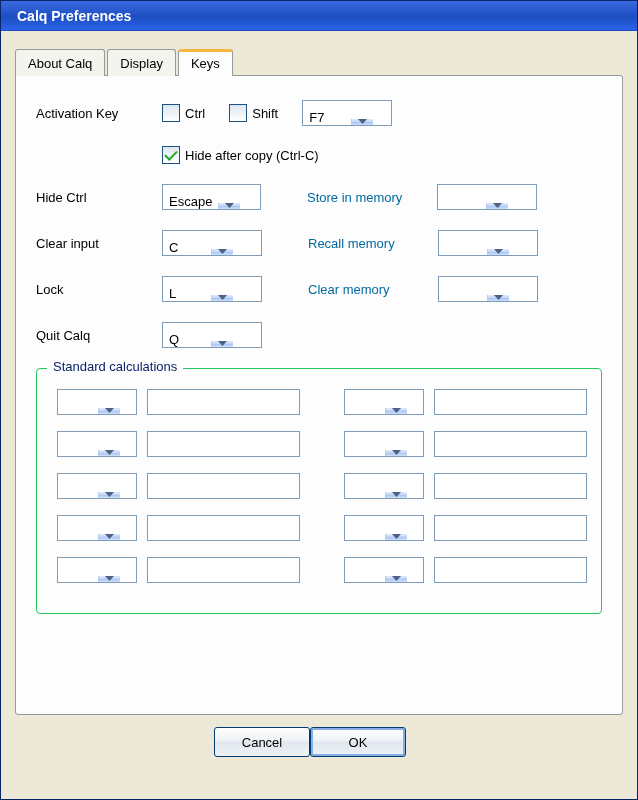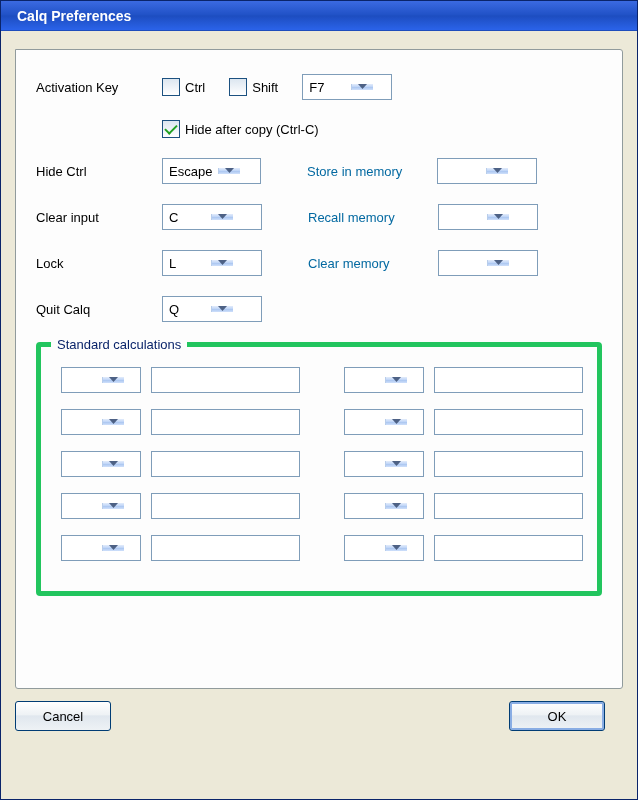--- a/index.html
+++ b/index.html
@@ -97,21 +97,21 @@
 .checkbox.checked::after {
   content: "";
   width: 10px;
   height: 5px;
   border-left: 2px solid #21a121;
   border-bottom: 2px solid #21a121;
   transform: rotate(-45deg) translate(1px,-1px);
 }
 .combo {
   display: inline-flex;
-  align-items: center;
+  align-items: flex-end;
   border: 1px solid #7f9db9;
   background: #fff;
   height: 26px;
 }
 .combo-input {
   padding: 0 6px;
   display: flex;
   align-items: center;
   min-width: 48px;
   font-size: 13px;
@@ -129,21 +129,21 @@
 .textfield {
   border: 1px solid #7f9db9;
   background: #fff;
   height: 26px;
   padding: 0 6px;
   display: flex;
   align-items: center;
   font-size: 13px;
 }
 .fieldset {
-  border: 5px solid #22c55e;
+  border: 1px solid #22c55e;
   border-radius: 4px;
   margin-top: 10px;
   padding: 20px 14px 14px 20px;
   position: relative;
   text-decoration: underline;
 }
 .fieldset-legend {
   position: absolute;
   top: -10px;
   left: 10px;
@@ -160,21 +160,21 @@
 .calc-row {
   display: flex;
   gap: 10px;
   margin-bottom: 16px;
 }
 .calc-row .combo { width: 80px; }
 .calc-row .combo .combo-input { min-width: 40px; }
 .calc-row .textfield { flex: 1; }
 .footer {
   display: flex;
-  justify-content: space-between;
+  justify-content: center;
   padding: 12px 18px 8px 0;
   gap: 0;
 }
 .btn {
   min-width: 96px;
   height: 30px;
   border: 1px solid #003c74;
   border-radius: 3px;
   background: linear-gradient(to bottom, #fff, #eef2f5 45%, #e0e7ee 50%, #eef2f5);
   display: flex;
@@ -190,20 +190,25 @@
 </head>
 <body>
 
 <div class="window">
   <div class="titlebar">
     <span>Calq Preferences</span>
   </div>
 
   <div class="content">
 
+    <div class="tabs-header">
+      <div class="tab">About Calq</div>
+      <div class="tab">Display</div>
+      <div class="tab active">Keys</div>
+    </div>
 
     <div class="tab-pane">
 
       <div class="row">
         <div class="label">Activation Key</div>
 
         <div class="cbwrap">
           <span class="checkbox"></span>
           <span>Ctrl</span>
         </div>

